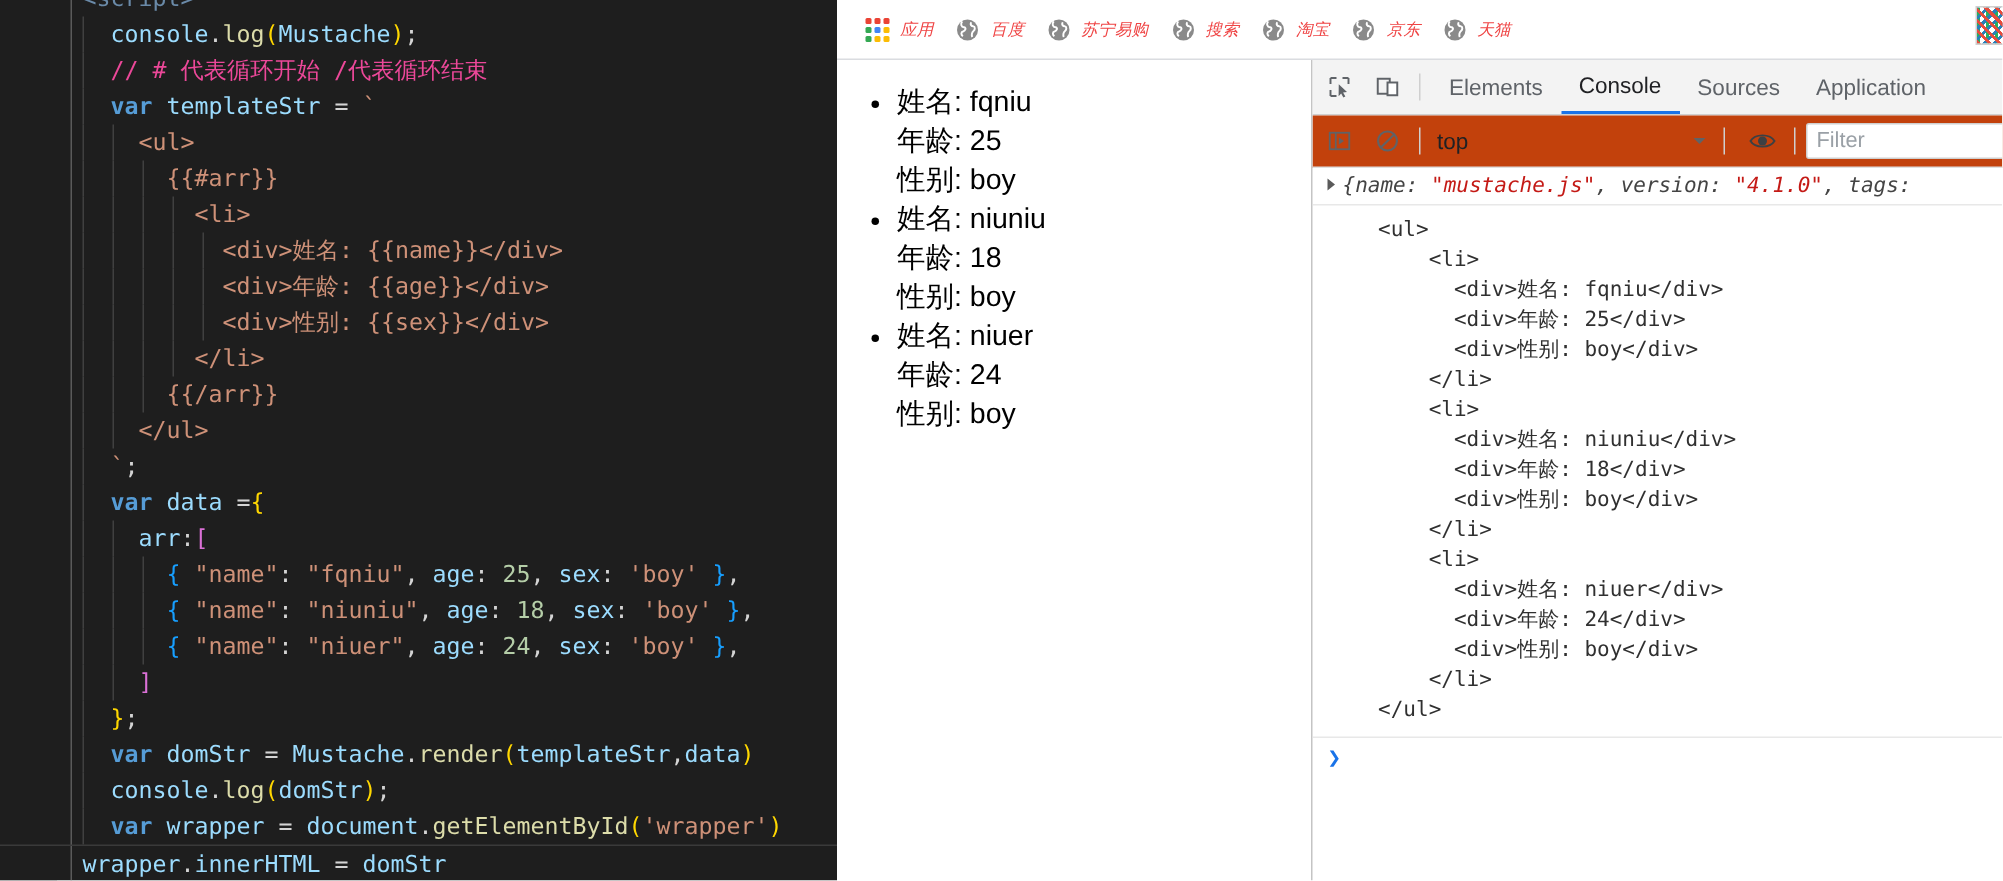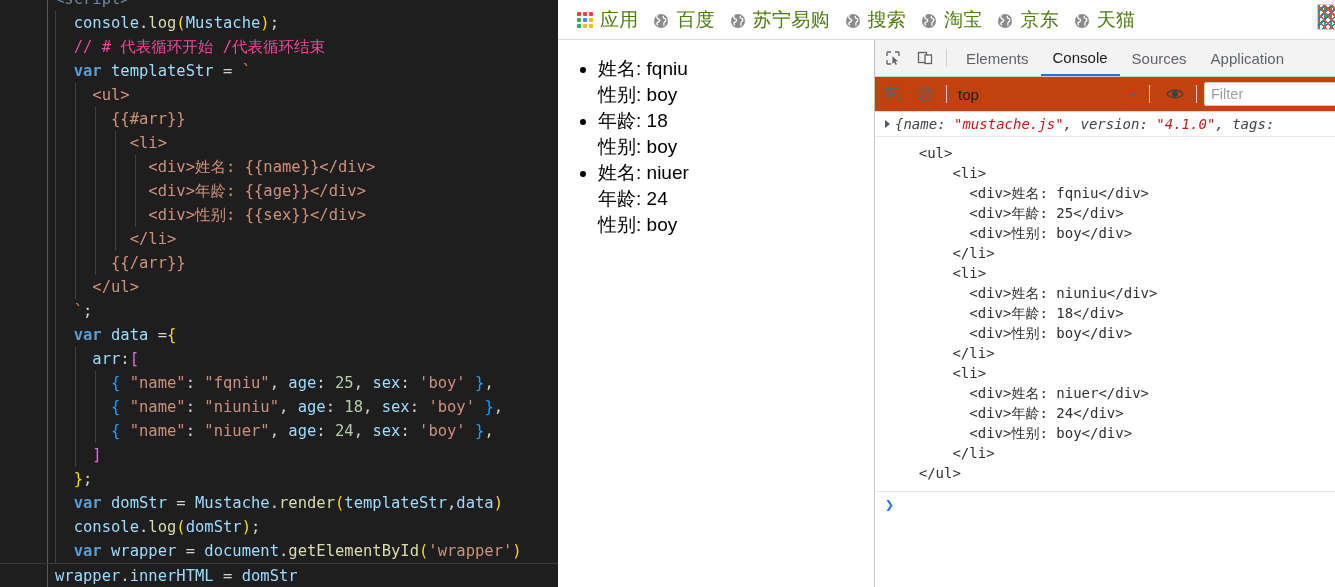--- a/index.html
+++ b/index.html
@@ -101,24 +101,25 @@
     overflow: hidden;
     white-space: nowrap;
   }
   .bm {
     display: flex;
     align-items: center;
     height: 26px;
     padding: 0 7px;
     margin-right: 1px;
     border-radius: 4px;
-    font-size: 19px;
-    color: #4d7c0f;
+    font-size: 11px;
+    color: #ef4444;
     cursor: default;
     flex: 0 0 auto;
+    font-style: italic;
   }
   .bm-label { margin-left: 7px; letter-spacing: .2px; }
   
   .ic-apps {
     width: 16px; height: 16px;
     display: grid;
     grid-template-columns: repeat(3, 4px);
     grid-template-rows: repeat(3, 4px);
     gap: 2px;
   }
@@ -368,23 +369,25 @@
               <path d="M10.5 2.8 C9.5 4.4 10.6 5.4 12 5.6 C13 5.8 13.3 7.6 12 8.6 C10.8 9.5 10.6 11.6 11.2 12.6" stroke="#fff" stroke-width="1.3" fill="none"></path>
             </svg></span>
           <span class="bm-label">天猫</span>
         </div>
       </div>
 
     <div class="viewport">
       <ul id="page-list">
           <li>
             <div><span>姓名:</span><span> fqniu</span></div>
+            <div><span>年龄:</span><span> 25</span></div>
             <div><span>性别:</span><span> boy</span></div>
           </li>
           <li>
+            <div><span>姓名:</span><span> niuniu</span></div>
             <div><span>年龄:</span><span> 18</span></div>
             <div><span>性别:</span><span> boy</span></div>
           </li>
           <li>
             <div><span>姓名:</span><span> niuer</span></div>
             <div><span>年龄:</span><span> 24</span></div>
             <div><span>性别:</span><span> boy</span></div>
           </li>
         </ul>
     </div>

